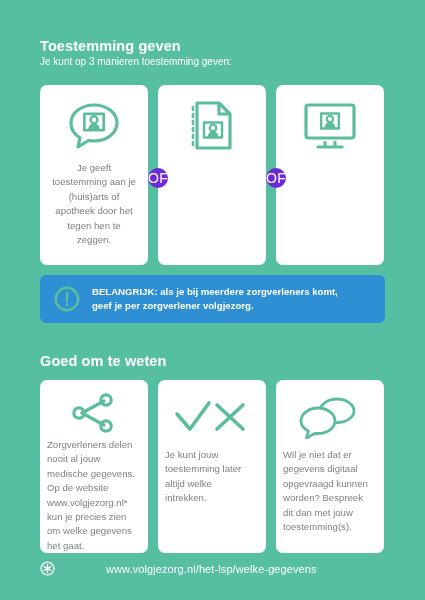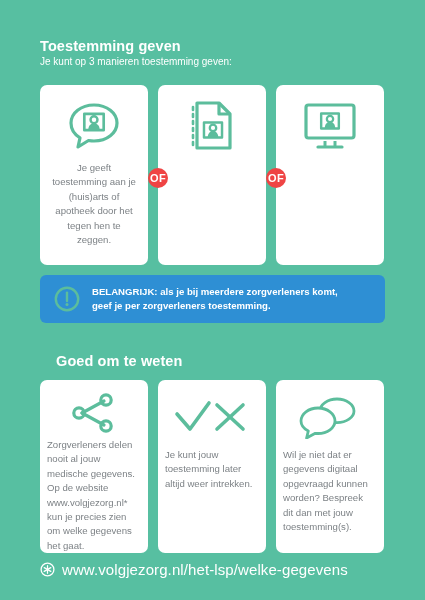--- a/index.html
+++ b/index.html
@@ -31,21 +31,21 @@
     margin: 0;
   }
   .section-sub {
     color: #ffffff;
     font-size: 10px;
     font-weight: normal;
     margin: 2px 0 0 0;
   }
 
   #consent-heading-block { position: absolute; left: 40px; top: 38px; }
-  #know-heading-block    { position: absolute; left: 56px; top: 353px; }
+  #know-heading-block    { position: absolute; left: 40px; top: 353px; }
 
   
   .card-row {
     position: absolute;
     left: 40px;
     display: flex;
     gap: 10px;
     width: 345px;
   }
   #consent-row { top: 85px; text-align: center; }
@@ -82,24 +82,24 @@
     margin: 0;
     word-break: break-word;
   }
 
   
   .of-badge {
     position: absolute;
     width: 20px;
     height: 20px;
     border-radius: 50%;
-    background: #ef4444;
-    color: #ffffff;
-    font-size: 11px;
-    font-weight: bold;
+    background: #6d28d9;
+    color: #ffffff;
+    font-size: 14px;
+    font-weight: normal;
     display: flex;
     align-items: center;
     justify-content: center;
     letter-spacing: .3px;
     z-index: 5;
   }
   #of-badge-1 { left: 148px; top: 168px; }
   #of-badge-2 { left: 266px; top: 168px; }
 
   
@@ -128,22 +128,23 @@
   #footer {
     position: absolute;
     left: 40px;
     top: 561px;
     display: flex;
     align-items: center;
     gap: 7px;
   }
   #footer-url {
     color: #ffffff;
-    font-size: 15px;
+    font-size: 11px;
     letter-spacing: .1px;
+    margin-left: 44px;
   }
 
   svg { display: block; }
 </style>
 </head>
 <body>
 
 <div class="page">
 
   <div id="consent-heading-block">
@@ -212,21 +213,21 @@
   <div id="important-banner">
     <div>
       <svg width="26" height="26" viewBox="0 0 26 26">
         <circle cx="13" cy="13" r="11.2" fill="none" stroke="#5cbd9c" stroke-width="2.4"></circle>
         <line x1="13" y1="6.6" x2="13" y2="15" stroke="#5cbd9c" stroke-width="2.4" stroke-linecap="round"></line>
         <circle cx="13" cy="18.6" r="1.5" fill="#5cbd9c"></circle>
       </svg>
     </div>
     <div class="banner-text">
       <div>BELANGRIJK: als je bij meerdere zorgverleners komt,</div>
-      <div>geef je per zorgverleners toestemming.</div>
+      <div>geef je per zorgverlener volgjezorg.</div>
     </div>
   </div>
 
   <div id="know-heading-block">
     <div class="section-title">Goed om te weten</div>
   </div>
 
   <div class="card-row" id="know-row">
 
     <div class="card">
@@ -243,21 +244,21 @@
     </div>
 
     <div class="card">
       <div class="card-icon">
         <svg width="76" height="40" viewBox="0 0 76 40">
           <path d="M4 16 L17 31 L36 5" fill="none" stroke="#5cbd9c" stroke-width="3.6" stroke-linecap="round" stroke-linejoin="round"></path>
           <line x1="44" y1="7" x2="70" y2="31" stroke="#5cbd9c" stroke-width="3.6" stroke-linecap="round"></line>
           <line x1="70" y1="7" x2="44" y2="31" stroke="#5cbd9c" stroke-width="3.6" stroke-linecap="round"></line>
         </svg>
       </div>
-      <p class="card-text">Je kunt jouw toestemming later altijd weer intrekken.</p>
+      <p class="card-text">Je kunt jouw toestemming later altijd welke intrekken.</p>
     </div>
 
     <div class="card">
       <div class="card-icon">
         <svg width="60" height="42" viewBox="0 0 60 42">
           <path d="M38 2 C28.6 2 21 7.4 21 14 C21 16.9 22.5 19.6 25 21.6 L24 28 L31 24.4 C33.1 25.2 35.5 25.6 38 25.6 C47.4 25.6 55 20.3 55 14 C55 7.4 47.4 2 38 2 Z" fill="none" stroke="#5cbd9c" stroke-width="2.8" stroke-linejoin="round"></path>
           <path d="M19 11 C9.6 11 2 16.8 2 24 C2 28.1 4.9 31.7 9.3 34 L7.6 41 L16.3 36.3 C17.2 36.4 18.1 36.5 19 36.5 C28.4 36.5 36 30.7 36 24 C36 16.8 28.4 11 19 11 Z" fill="#ffffff" stroke="#5cbd9c" stroke-width="2.8" stroke-linejoin="round"></path>
         </svg>
       </div>
       <p class="card-text">Wil je niet dat er gegevens digitaal opgevraagd kunnen worden? Bespreek dit dan met jouw toestemming(s).</p>

